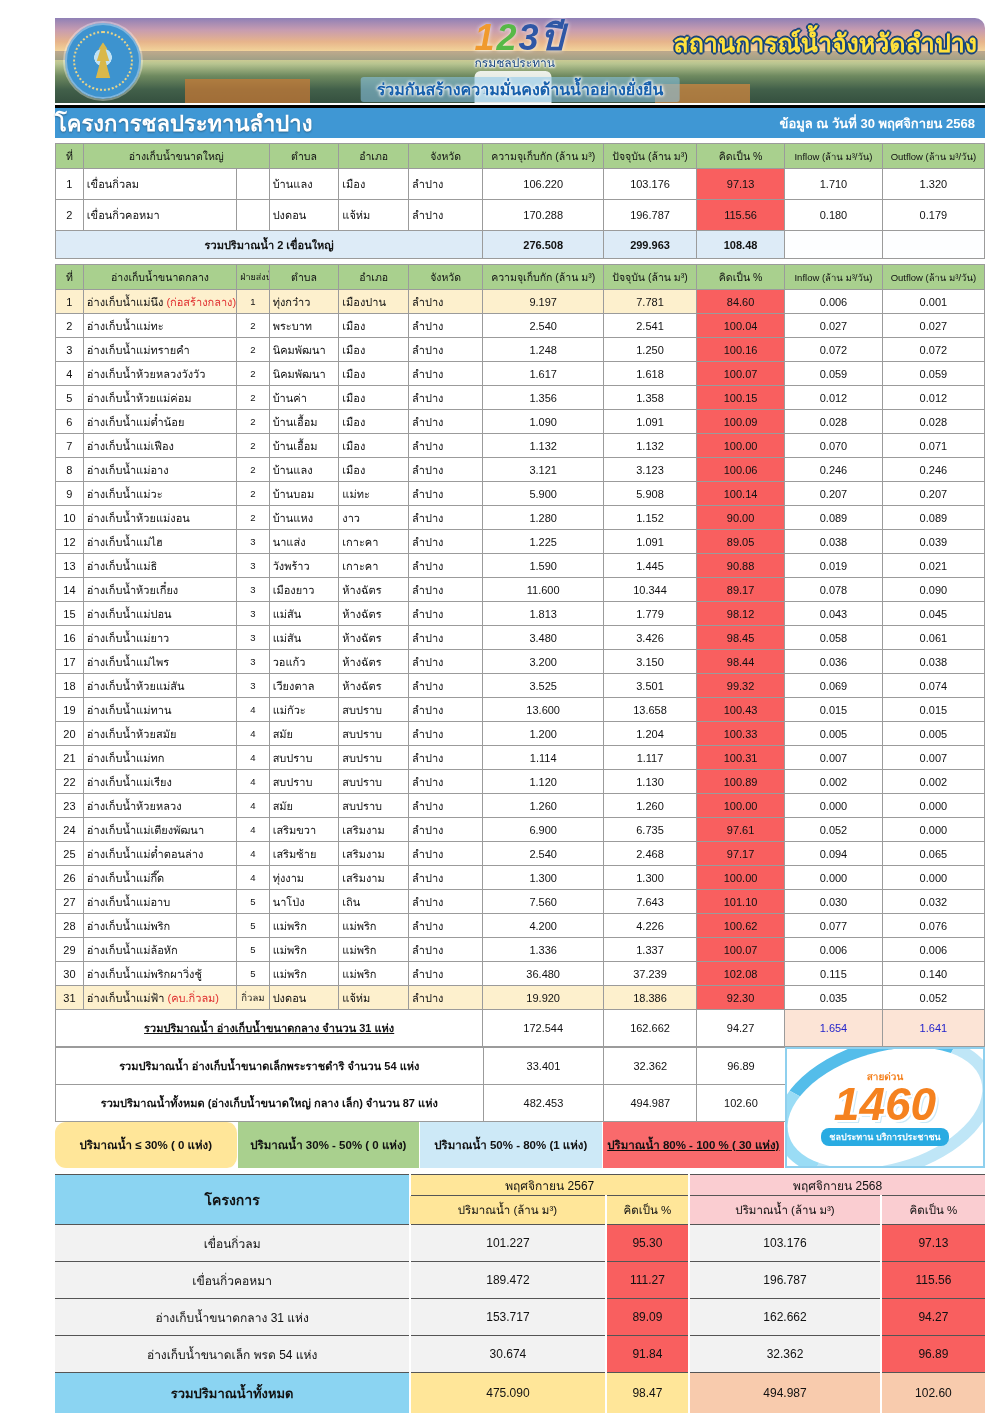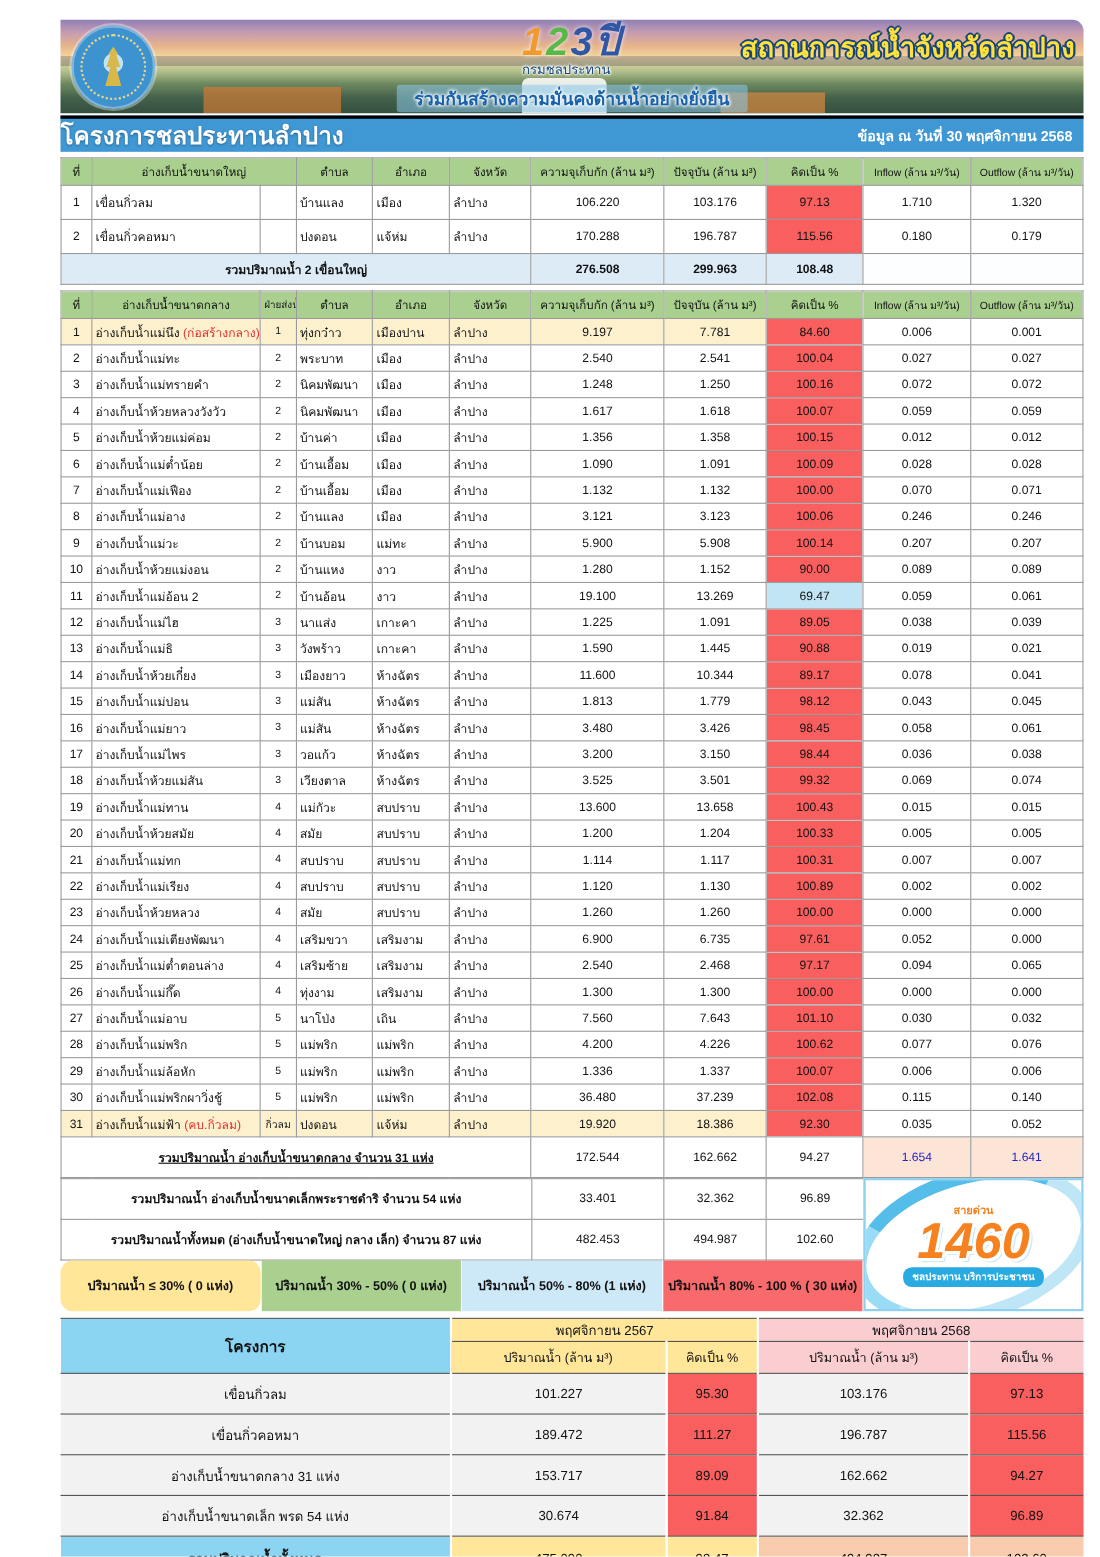--- a/index.html
+++ b/index.html
@@ -342,33 +342,20 @@
           <td class="c-txt">บ้านแหง</td>
           <td class="c-txt">งาว</td>
           <td class="c-txt">ลำปาง</td>
           <td class="c-num">1.280</td>
           <td class="c-num">1.152</td>
           <td class="c-pct pct-red">90.00</td>
           <td class="c-num">0.089</td>
           <td class="c-num">0.089</td>
         </tr>
         <tr>
-          <td class="c-no">11</td>
-          <td class="c-name">อ่างเก็บน้ำแม่อ้อน 2</td>
-          <td class="c-zone">2</td>
-          <td class="c-txt">บ้านอ้อน</td>
-          <td class="c-txt">งาว</td>
-          <td class="c-txt">ลำปาง</td>
-          <td class="c-num">19.100</td>
-          <td class="c-num">13.269</td>
-          <td class="c-pct pct-blue">69.47</td>
-          <td class="c-num">0.059</td>
-          <td class="c-num">0.061</td>
-        </tr>
-        <tr>
           <td class="c-no">12</td>
           <td class="c-name">อ่างเก็บน้ำแม่ไฮ</td>
           <td class="c-zone">3</td>
           <td class="c-txt">นาแส่ง</td>
           <td class="c-txt">เกาะคา</td>
           <td class="c-txt">ลำปาง</td>
           <td class="c-num">1.225</td>
           <td class="c-num">1.091</td>
           <td class="c-pct pct-red">89.05</td>
           <td class="c-num">0.038</td>
@@ -391,21 +378,21 @@
           <td class="c-no">14</td>
           <td class="c-name">อ่างเก็บน้ำห้วยเกี๋ยง</td>
           <td class="c-zone">3</td>
           <td class="c-txt">เมืองยาว</td>
           <td class="c-txt">ห้างฉัตร</td>
           <td class="c-txt">ลำปาง</td>
           <td class="c-num">11.600</td>
           <td class="c-num">10.344</td>
           <td class="c-pct pct-red">89.17</td>
           <td class="c-num">0.078</td>
-          <td class="c-num">0.041</td>
+          <td class="c-num">0.090</td>
         </tr>
         <tr>
           <td class="c-no">15</td>
           <td class="c-name">อ่างเก็บน้ำแม่ปอน</td>
           <td class="c-zone">3</td>
           <td class="c-txt">แม่สัน</td>
           <td class="c-txt">ห้างฉัตร</td>
           <td class="c-txt">ลำปาง</td>
           <td class="c-num">1.813</td>
           <td class="c-num">1.779</td>
@@ -670,21 +657,21 @@
     <div class="legend">
       <div class="legend-item" style="background: rgb(255, 230, 153); border-radius: 11px;">
           <span>ปริมาณน้ำ ≤ 30% ( 0 แห่ง)</span>
         </div>
       <div class="legend-item" style="background: rgb(169, 208, 142);">
           <span>ปริมาณน้ำ 30% - 50%  ( 0 แห่ง)</span>
         </div>
       <div class="legend-item" style="background: rgb(205, 233, 247); text-align: right;">
           <span>ปริมาณน้ำ 50% - 80%  (1 แห่ง)</span>
         </div>
-      <div class="legend-item" style="background: rgb(249, 106, 108);">
+      <div class="legend-item" style="background: rgb(249, 106, 108); text-decoration: underline;">
           <span>ปริมาณน้ำ 80% - 100 % ( 30 แห่ง)</span>
         </div>
     </div>
 
     <div class="hotline">
       <div class="hl-top">สายด่วน</div>
       <div class="hl-num">1460</div>
       <div class="hl-bar">ชลประทาน บริการประชาชน</div>
     </div>
   </div>

